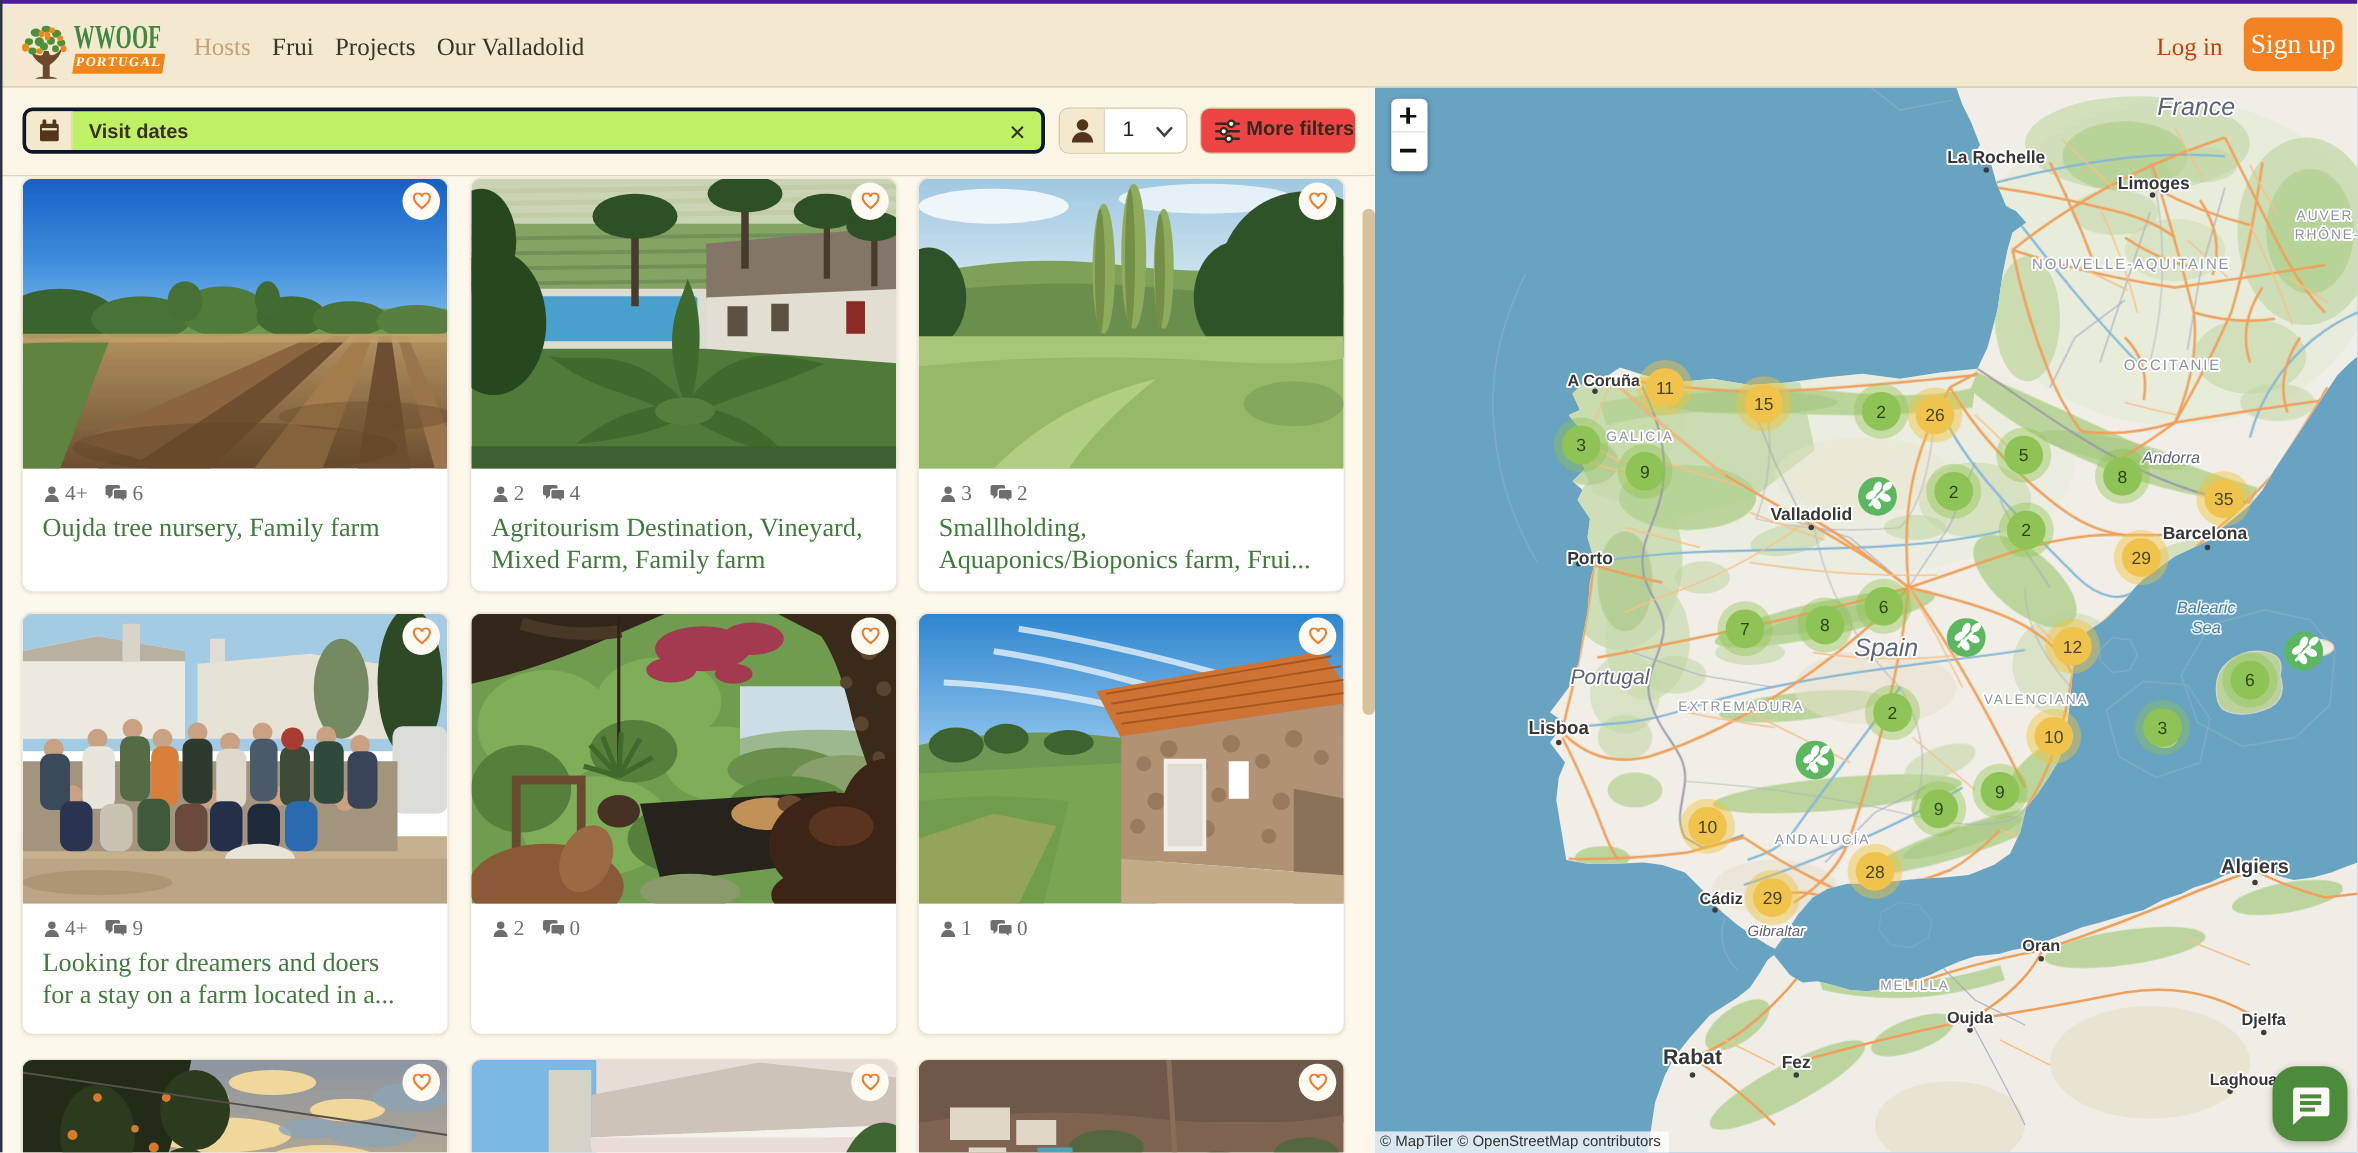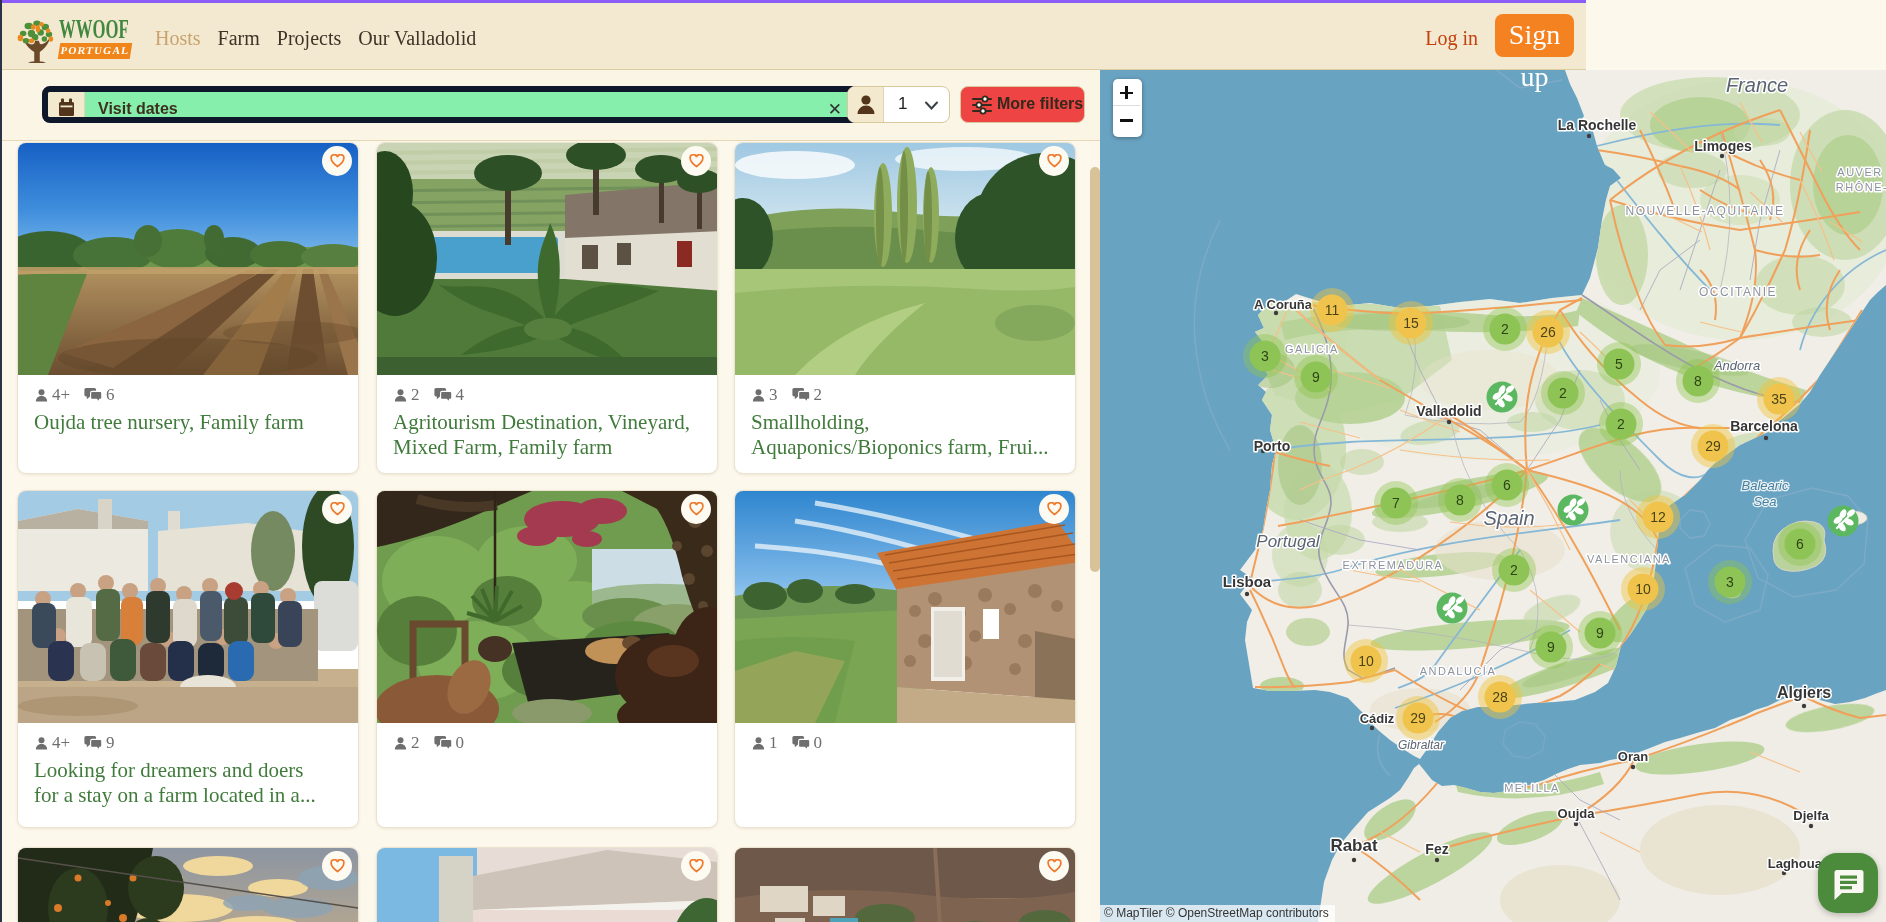--- a/index.html
+++ b/index.html
@@ -1,31 +1,31 @@
 <!DOCTYPE html>
 <html><head>
 <meta charset="utf-8">
 <style>
 * { margin:0; padding:0; box-sizing:border-box; }
 html,body { width:1886px; height:922px; overflow:hidden; }
 body { font-family:"Liberation Sans", sans-serif; background:#fdf8ec; position:relative; }
 #leftedge { position:absolute; left:0; top:0; width:2px; height:922px; background:#2b3346; z-index:60; }
 
-#topbar { position:absolute; left:0; top:0; width:1586px; height:70px; background:#f3e9d1; border-top:3px solid #8b5cf6; border-bottom:1px solid #dccda4; z-index:50; }
+#topbar { position:absolute; left:0; top:0; width:1886px; height:70px; background:#f3e9d1; border-top:3px solid #4c1d95; border-bottom:1px solid #dccda4; z-index:50; }
 #logo { position:absolute; left:13px; top:11px; width:48px; height:50px; }
 #brand { position:absolute; left:59px; top:15px; }
 #brand .w { font-family:"Liberation Serif", serif; font-weight:bold; font-size:27px; color:#41873d; line-height:23px; transform:scaleX(.62); transform-origin:0 0; white-space:nowrap; }
 #brand .p { margin-top:2px; background:#f0861a; color:#fff; font-family:"Liberation Serif", serif; font-weight:bold; font-size:10.5px; letter-spacing:1.2px; text-align:center; padding:2px 0 3px; transform:skewX(-9deg); width:72px; }
 nav { position:absolute; left:155px; top:0; height:70px; display:flex; align-items:center; gap:17px; font-family:"Liberation Serif", serif; font-size:20px; color:#3c3427; }
 nav .active { color:#c8a36e; }
 #login { position:absolute; right:108px; top:0; height:70px; display:flex; align-items:center; font-family:"Liberation Serif", serif; font-size:20px; color:#c2410c; }
-#signup { position:absolute; right:12px; top:11px; width:79px; height:43px; background:#f58220; border-radius:8px; color:#fff; font-family:"Liberation Serif", serif; font-size:28px; text-align:center; line-height:42px; }
+#signup { position:absolute; right:12px; top:11px; width:79px; height:43px; background:#f58220; border-radius:8px; color:#fff; font-family:"Liberation Serif", serif; font-size:22px; text-align:center; line-height:42px; }
 
 #toolbar { position:absolute; left:0; top:70px; width:1100px; height:71px; background:#fbf5e5; border-bottom:1px solid #e6d8b4; z-index:40; }
-.datebox { position:absolute; left:18px; top:16px; width:818px; height:37px; background:#86efac; border:6px solid #0f172a; border-radius:8px; overflow:hidden;margin-left:24px; }
+.datebox { position:absolute; left:18px; top:16px; width:818px; height:37px; background:#bef264; border:3px solid #0f172a; border-radius:8px; overflow:hidden; }
 .datebox .ic { position:absolute; left:0; top:0; width:37px; height:35px; background:#f3e9cf; border-right:1px solid #e3d5b2; }
 .datebox .txt { position:absolute; left:50px; top:8px; font-size:16px; color:#3c2f1d; font-weight:bold; }
 .datebox .x { position:absolute; right:12px; top:7px; font-size:17px; color:#333; }
 .guestbox { position:absolute; left:847px; top:16px; width:103px; height:37px; background:#fff; border:1px solid #d9c89e; border-radius:8px; overflow:hidden; }
 .guestbox .ic { position:absolute; left:0; top:0; width:36px; height:35px; background:#f3e9cf; border-right:1px solid #e3d5b2; }
 .guestbox .n { position:absolute; left:50px; top:7px; font-size:17px; color:#222; }
 .morefilters { position:absolute; left:960px; top:16px; width:125px; height:37px; background:#ef4444; border:1px solid #d9c89e; border-radius:8px; }
 .morefilters span { position:absolute; left:36px; top:8px; font-size:16px; color:#33291c; font-weight:bold; }
 
 #list { position:absolute; left:0; top:141px; width:1090px; height:781px; background:#fdf8ec; overflow:hidden; }
@@ -537,21 +537,21 @@
         <ellipse cx="20" cy="28" rx="3" ry="2.5"></ellipse>
       <ellipse cx="41" cy="26" rx="2.5" ry="3"></ellipse>
     </g>
   </svg>
   <div id="brand">
       <div class="w">WWOOF</div>
       <div class="p">PORTUGAL</div>
     </div>
   <nav>
       <span class="active">Hosts</span>
-      <span>Farm</span>
+      <span>Frui</span>
       <span>Projects</span>
       <span>Our Valladolid</span>
     </nav>
   <div id="login">Log in</div>
   <div id="signup">Sign up</div>
 </div>
 
 <div id="toolbar">
   <div class="datebox">
     <div class="ic"><svg width="36" height="35" viewBox="0 0 36 35">

